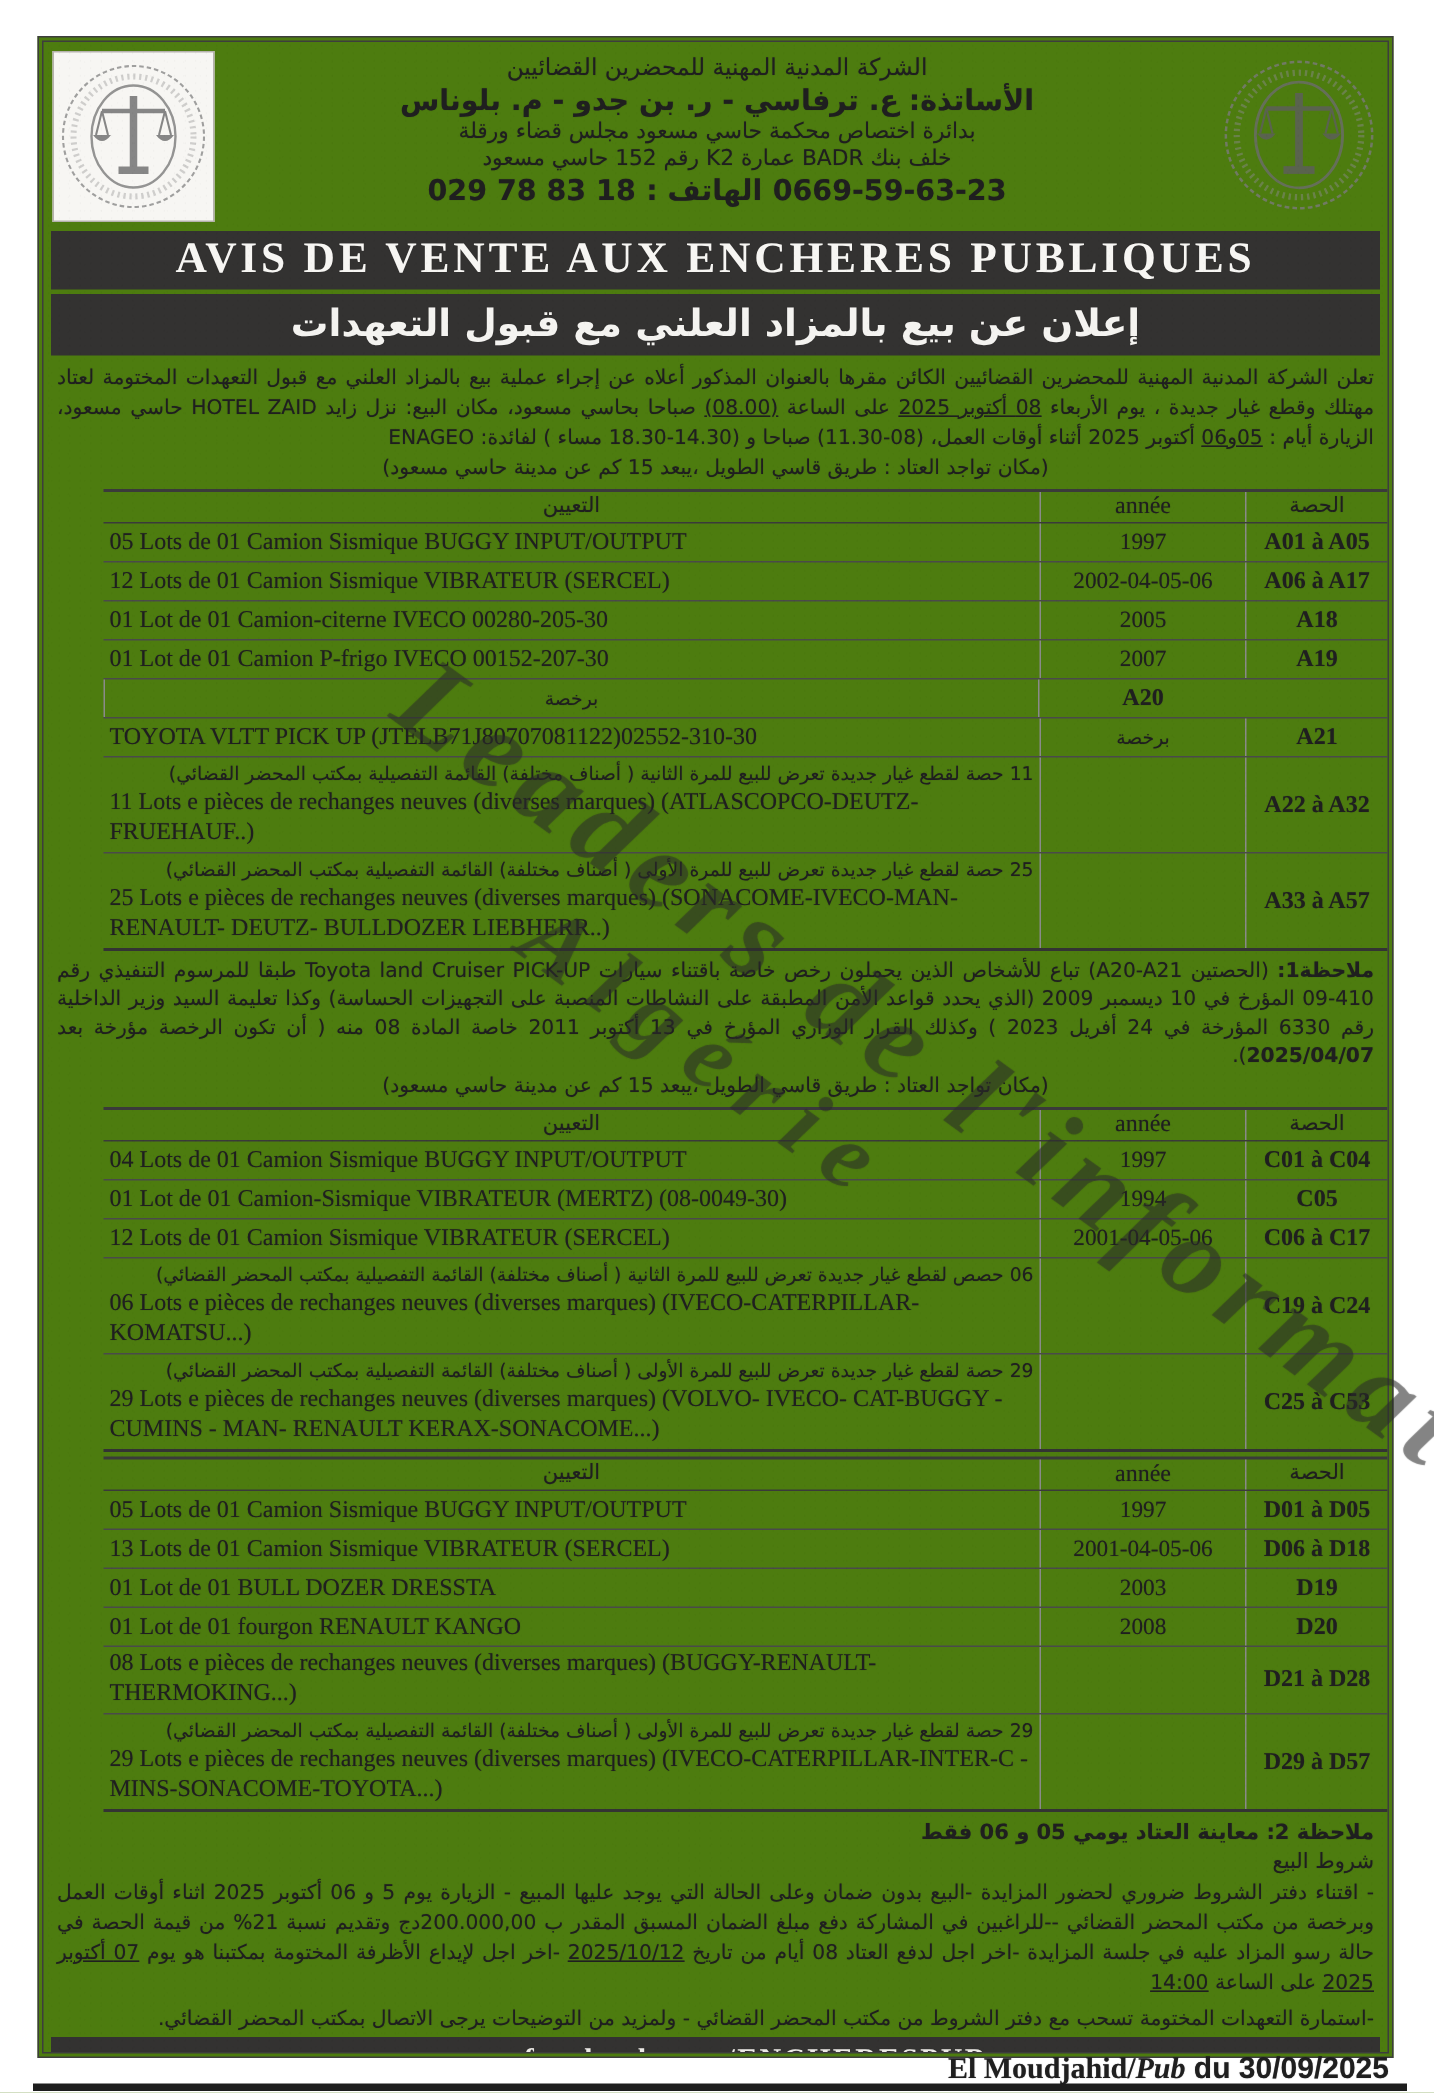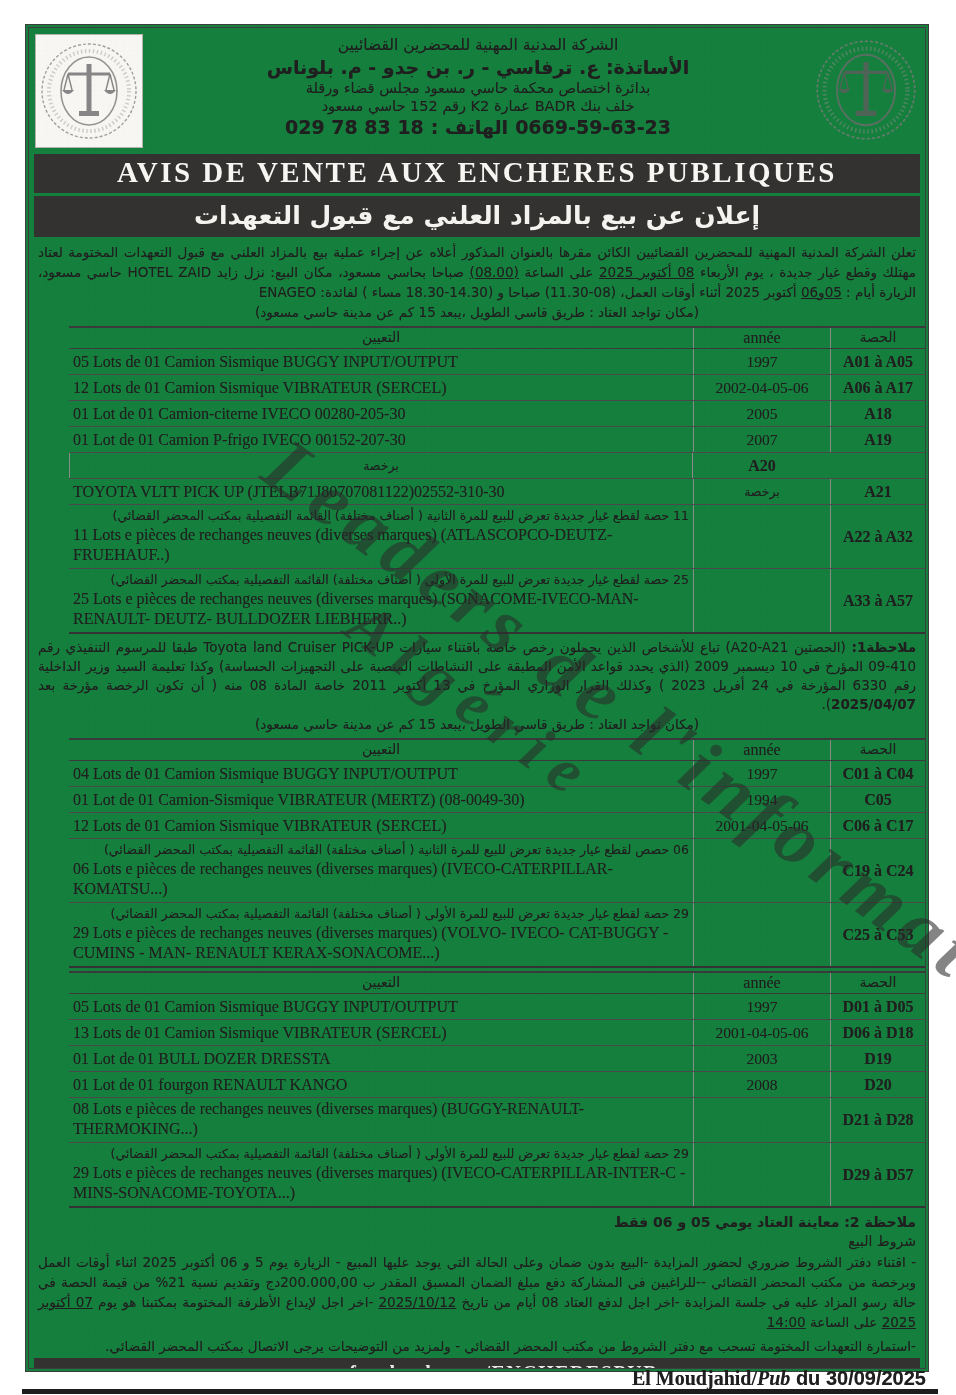--- a/index.html
+++ b/index.html
@@ -1,19 +1,19 @@
 <!DOCTYPE html>
 <html lang="ar"><head>
 <meta charset="utf-8">
 <style>
   html,body{margin:0;padding:0;width:956px;height:1395px;overflow:hidden;background:#ffffff;}
   body{position:relative;font-family:"DejaVu Sans",sans-serif;color:#1f1f1f;
        text-shadow:0 0 .6px rgba(40,40,40,.55);}
   .frame{position:absolute;left:25px;top:24px;width:896px;height:1340px;
-         border:4px double #3d3d3d;background:#15803d;overflow:hidden;
+         border:4px double #3d3d3d;background:#4d7c0f;overflow:hidden;
          display:flex;flex-direction:column;}
   .frame::after{content:"";position:absolute;inset:0;pointer-events:none;
       background-image:radial-gradient(rgba(0,0,0,.05) .6px,transparent .7px),
                        radial-gradient(rgba(0,0,0,.035) .5px,transparent .6px);
       background-size:7px 5px,11px 9px;opacity:.6;}
   
   .hdr{display:flex;align-items:stretch;padding:4px 6px 2px;}
   .sealbox{width:106px;min-width:106px;display:flex;align-items:center;justify-content:center;}
   .sealbox.boxed{border:1px solid #b5b2ad;background:#f7f6f3;height:112px;margin-top:2px;}
   .office{flex:1;text-align:center;direction:rtl;padding-top:2px;}

